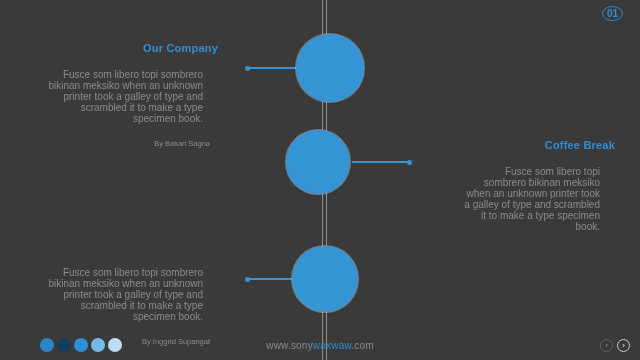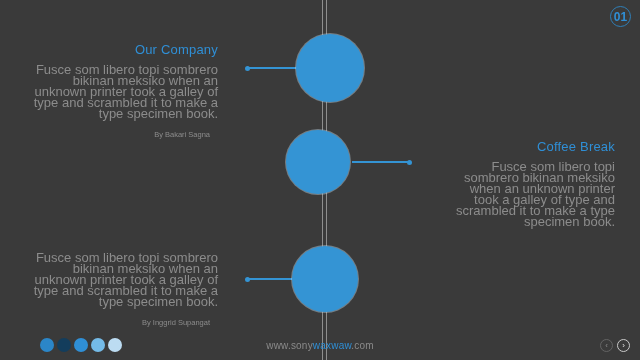--- a/index.html
+++ b/index.html
@@ -48,50 +48,50 @@
     width: 5px;
     height: 5px;
     border-radius: 50%;
     background: #3494d4;
   }
 
   
   .block { position: absolute; }
   .block-title {
     color: #2f8fd6;
-    font-size: 13px;
-    font-weight: normal;
+    font-size: 11px;
+    font-weight: bold;
     margin: 0 0 7px 0;
     letter-spacing: 0.2px;
   }
   .block-body {
     color: #8c8c8c;
-    font-size: 13px;
+    font-size: 10px;
     line-height: 11px;
-    margin: 0;
+    margin: 15px;
   }
   .block-author {
     color: #8c8c8c;
     font-size: 7.5px;
     margin: 11px 8px 0 0;
   }
   .align-right { text-align: right; }
   .align-left  { text-align: right; }
 
   
   .badge {
     position: absolute;
     top: 6px;
-    right: 9px;
+    right: 17px;
     width: 21px;
-    height: 21px;
+    height: 15px;
     border-radius: 50%;
     border: 1.3px solid #2f7fb8;
     color: #2f8fd6;
-    font-size: 12px;
+    font-size: 10px;
     font-weight: bold;
     display: flex;
     align-items: center;
     justify-content: center;
     box-sizing: border-box;
   }
 
   
   .swatches {
     position: absolute;

